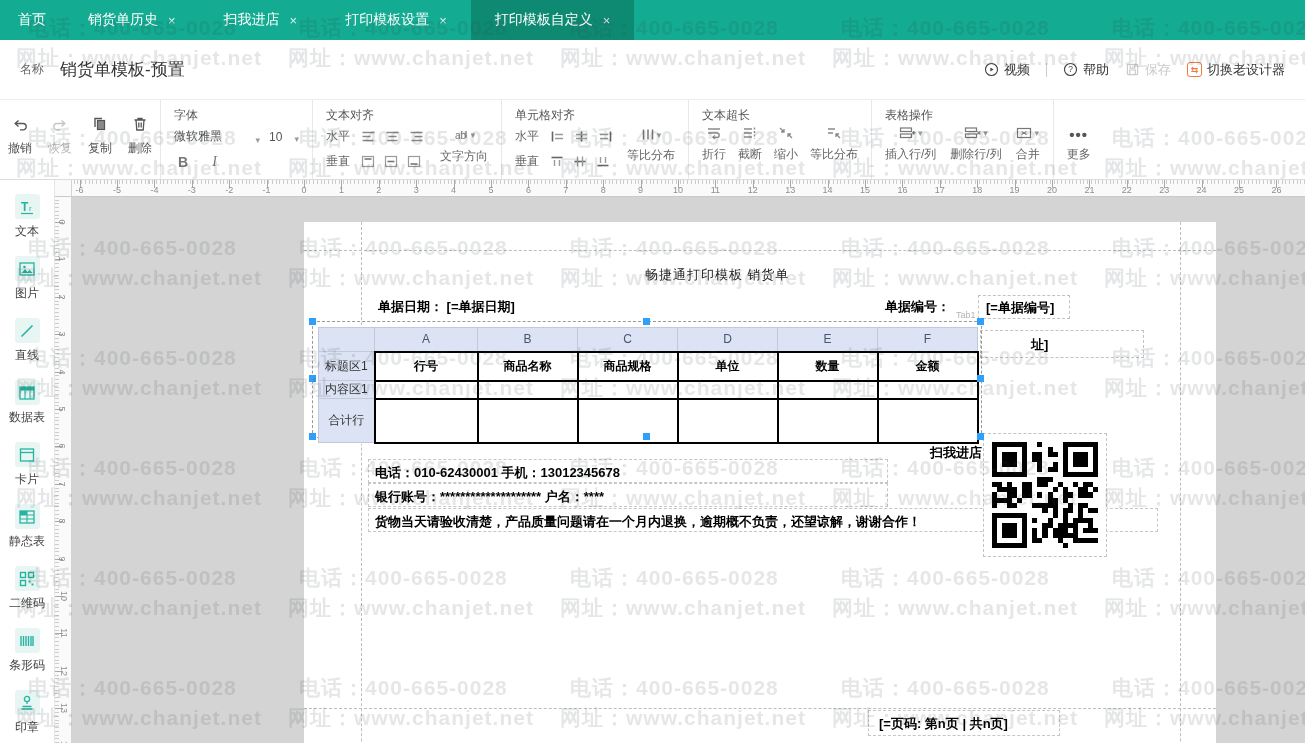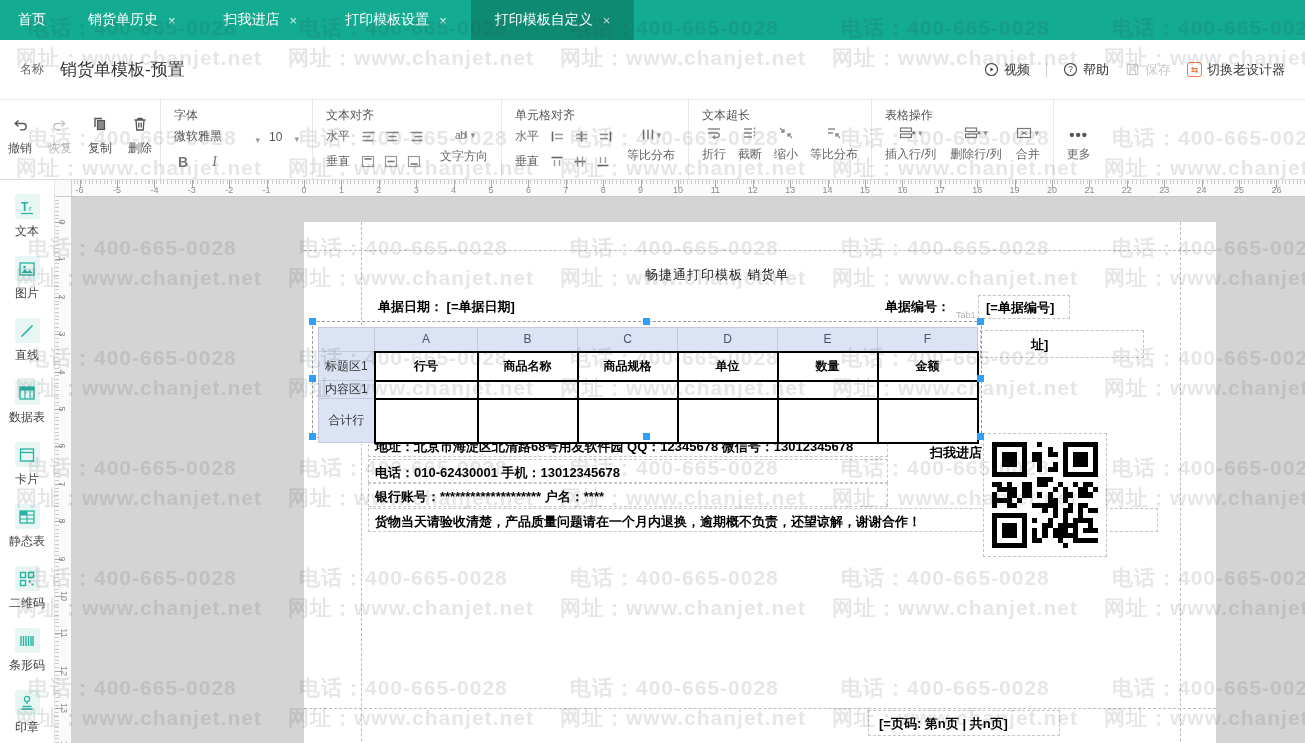--- a/index.html
+++ b/index.html
@@ -641,21 +641,20 @@
         <span class="hdl" style="left:0;top:0"></span>
         <span class="hdl" style="left:334px;top:0"></span>
         <span class="hdl" style="left:668px;top:0"></span>
         <span class="hdl" style="left:0;top:57px"></span>
         <span class="hdl" style="left:668px;top:57px"></span>
         <span class="hdl" style="left:0;top:115px"></span>
         <span class="hdl" style="left:334px;top:115px"></span>
         <span class="hdl" style="left:668px;top:115px"></span>
       </div>
 
-      <div class="info" style="top:211px;width:520px">地址：北京市海淀区北清路68号用友软件园 QQ：12345678 微信号：13012345678</div>
       <div class="info" style="top:237px;width:520px">电话：010-62430001 手机：13012345678</div>
       <div class="info" style="top:261px;width:520px">银行账号：******************** 户名：****</div>
       <div class="info" style="top:286px;width:790px">货物当天请验收清楚，产品质量问题请在一个月内退换，逾期概不负责，还望谅解，谢谢合作！</div>
 
       <div class="qr-cap">扫我进店</div>
       <div class="dash-box qr-box">
         <svg width="106" height="106" viewBox="0 0 21 21" shape-rendering="crispEdges" style="position:absolute;left:8px;top:8px;background:#fff">
             <rect x="9" y="0" width="1" height="1" fill="#000"></rect>
             <rect x="11" y="1" width="1" height="1" fill="#000"></rect>
             <rect x="8" y="2" width="1" height="1" fill="#000"></rect>

